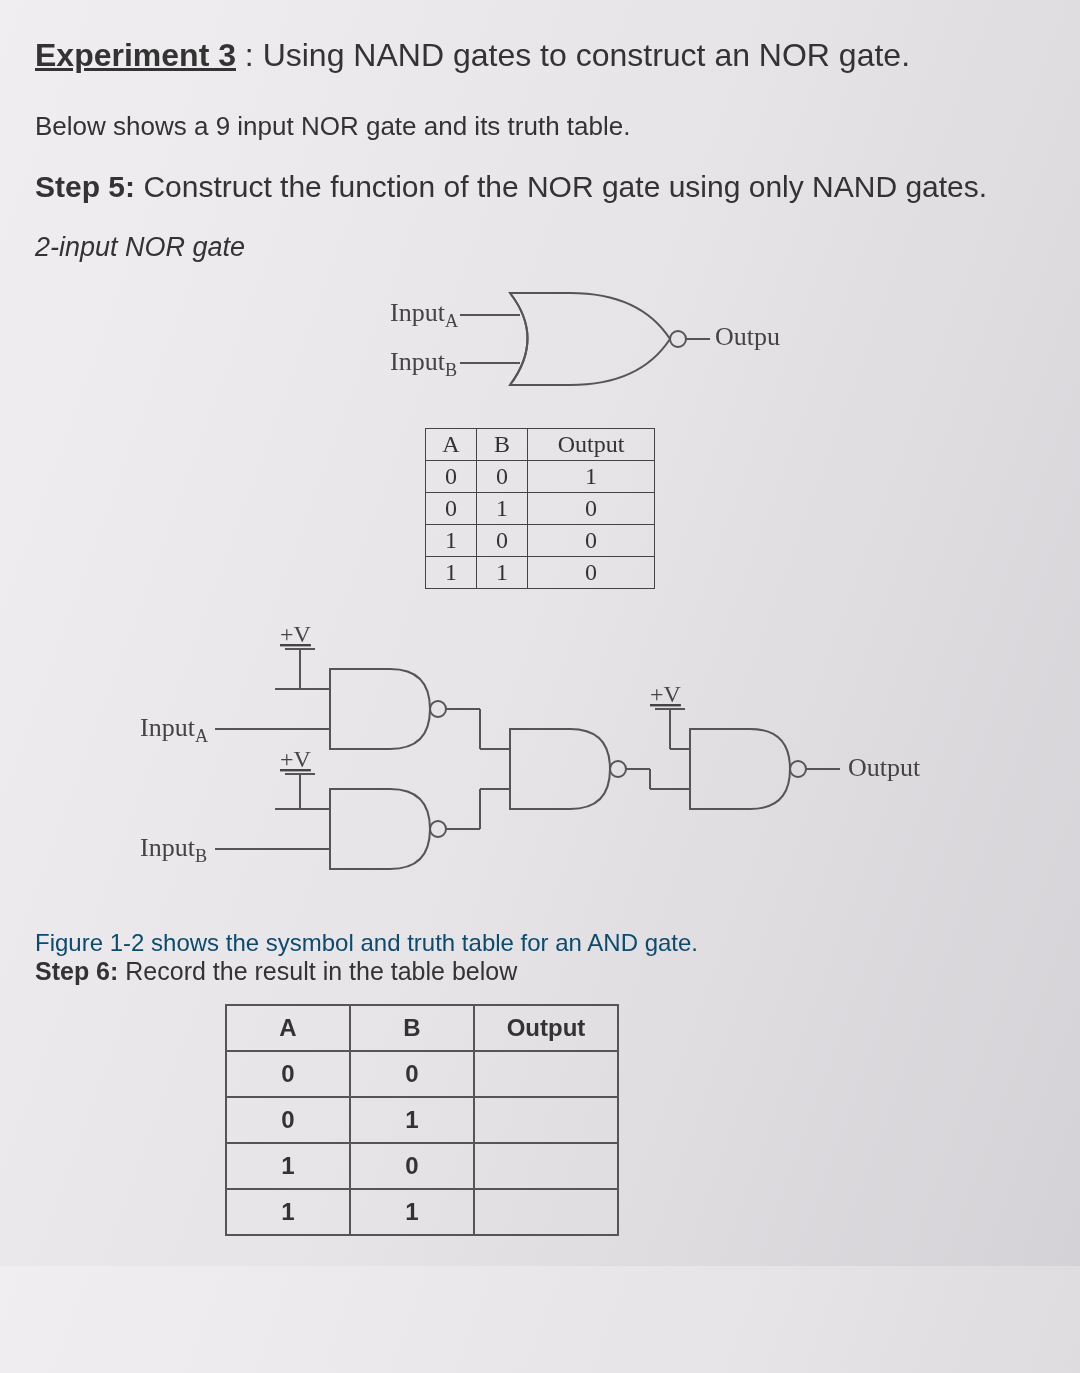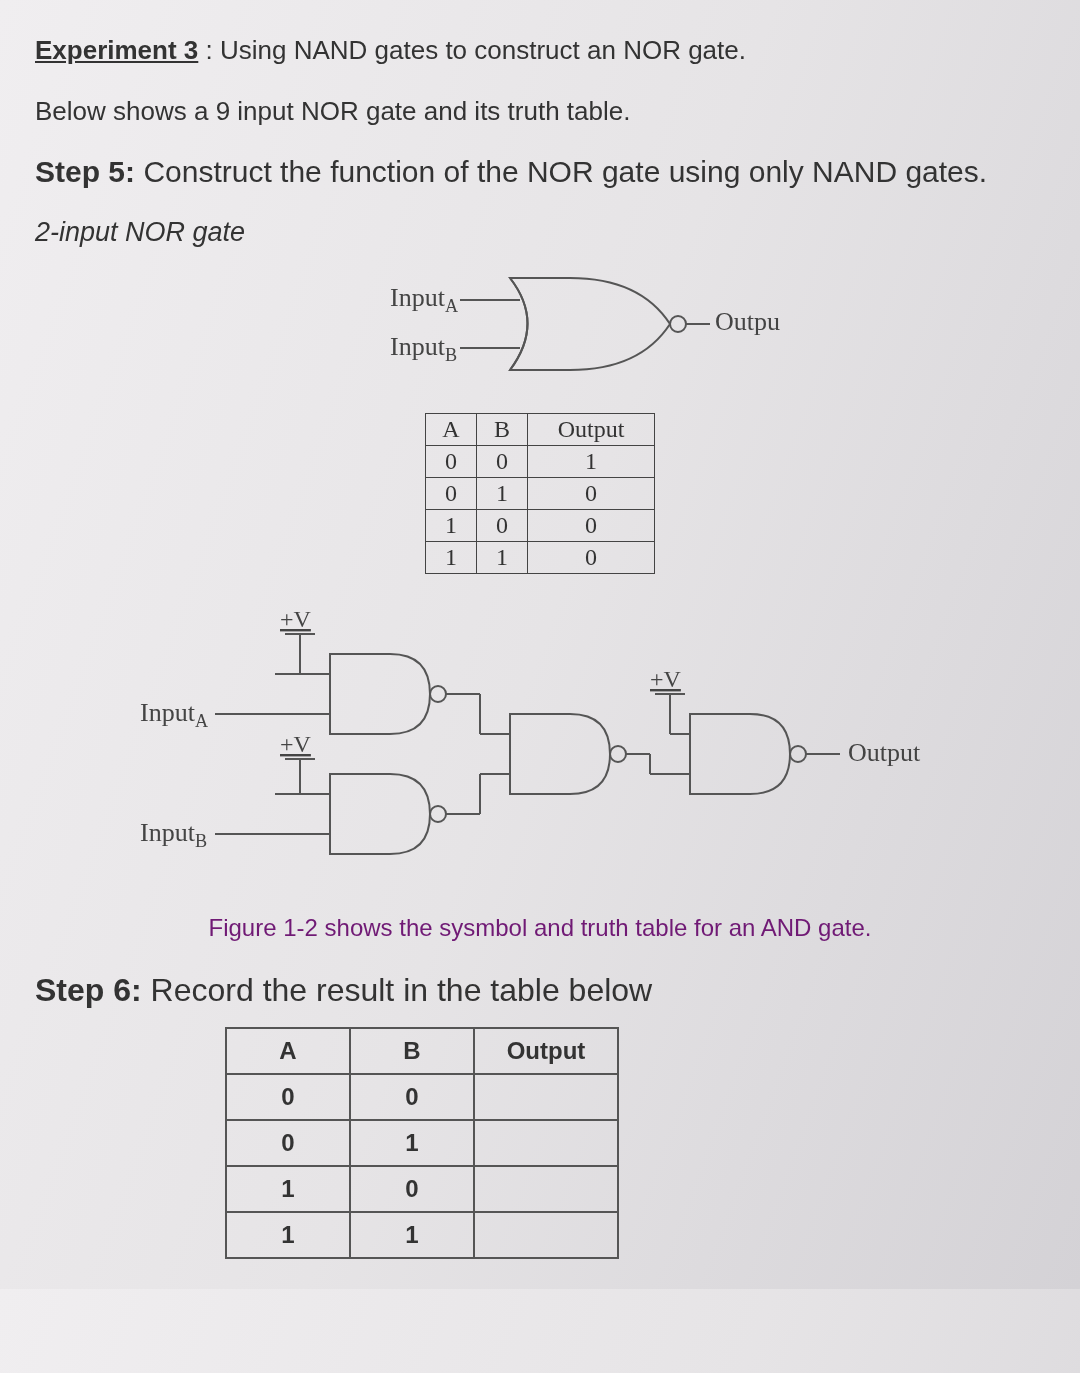--- a/index.html
+++ b/index.html
@@ -4,41 +4,41 @@
 <style>
   body {
     margin: 0;
     padding: 30px 35px;
     width: 1080px;
     box-sizing: border-box;
     font-family: Arial, Helvetica, sans-serif;
     background: linear-gradient(110deg, #f0eef0 0%, #e6e4e6 50%, #d4d2d6 100%);
     color: #333;
   }
-  .heading-line { font-size: 26px; line-height: 1.6; margin-bottom: 24px; }
+  .heading-line { font-size: 32px; line-height: 1.6; margin-bottom: 30px; }
   .exp-title { font-weight: bold; text-decoration: underline; }
   .intro { font-size: 26px; margin-bottom: 28px; }
   .step-line { font-size: 30px; margin-bottom: 28px; }
   .step-label { font-weight: bold; }
   .fig-title { text-align:left; font-size: 27px; font-style: italic; margin-bottom: 10px; }
   .diagram1 { display:flex; justify-content:center; margin-bottom: 25px; }
 
   .truth-table-1 { margin: 0 auto 25px auto; border-collapse: collapse; }
   .truth-table-1 th, .truth-table-1 td {
     border: 1.5px solid #444; padding: 2px 8px; font-size: 24px; text-align:center;
     font-family: 'Times New Roman', serif;
   }
   .truth-table-1 th { font-weight:normal; }
   .truth-table-1 .c-ab { width:34px; }
   .truth-table-1 .c-out { width:110px; }
 
   .diagram2 { display:flex; justify-content:center; margin-bottom: 15px; }
 
-  .caption { text-align:center; font-size: 24px; color:#701a75; margin-bottom: 30px; }
-  .step6 { font-size: 32px; margin-bottom: 18px; }
+  .caption { font-size: 24px; color:#0c4a6e; }
+  .step6 { font-size: 25px; margin-bottom: 18px; }
 
   .truth-table-2 { margin-left: 190px; border-collapse: collapse; }
   .truth-table-2 th, .truth-table-2 td {
     border: 2px solid #555; font-size: 24px; font-weight: bold; text-align:center;
     height: 42px;
   }
   .truth-table-2 .c-a, .truth-table-2 .c-b { width:120px; }
   .truth-table-2 .c-o { width:140px; }
   .truth-table-2 td { font-weight: bold; }
 

